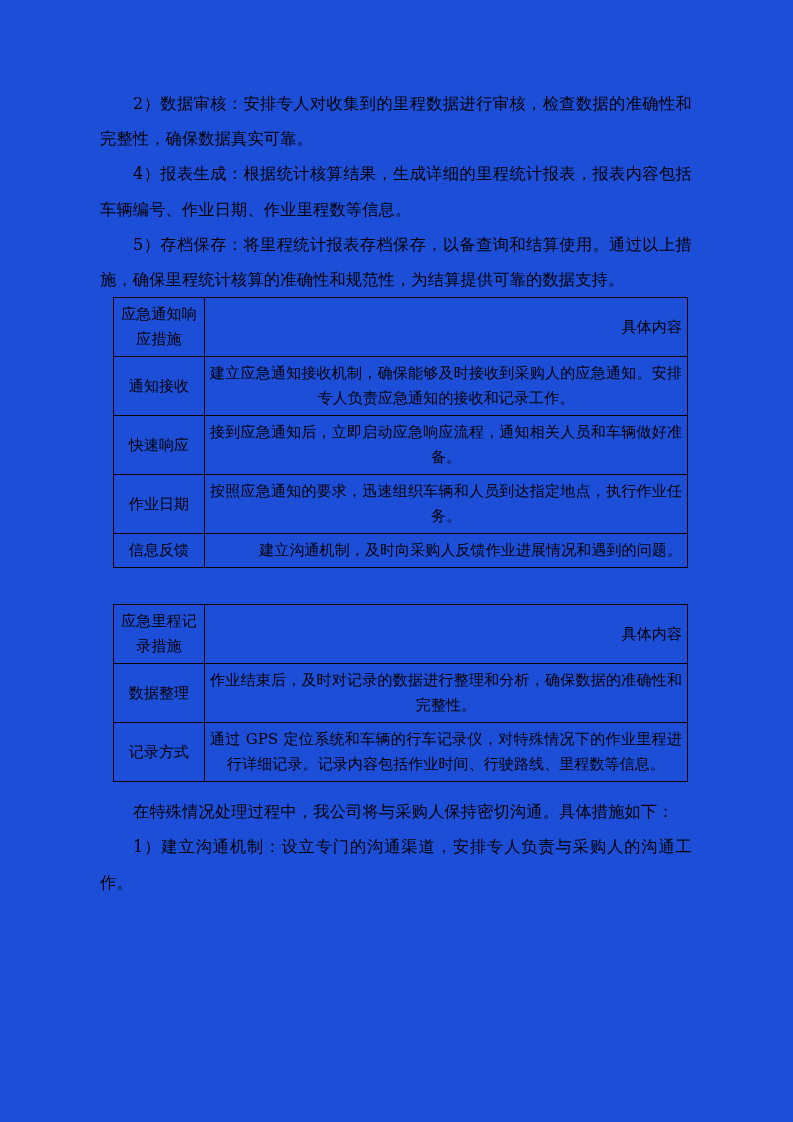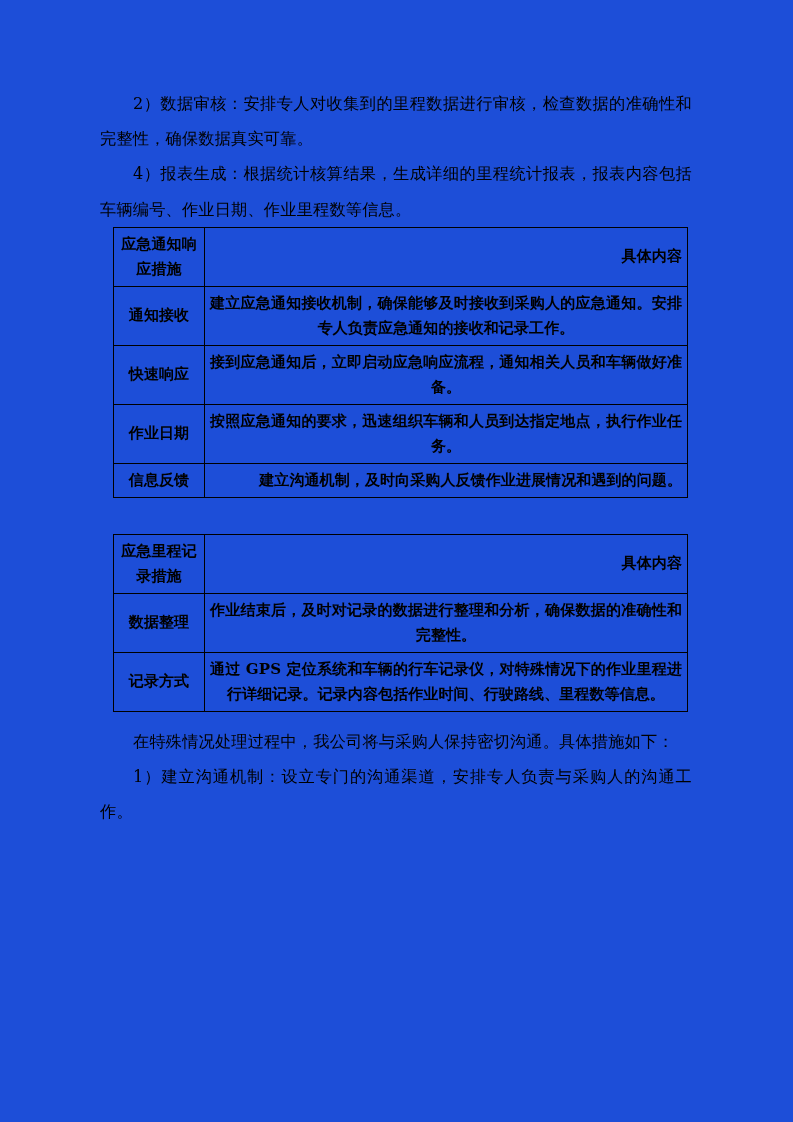--- a/index.html
+++ b/index.html
@@ -64,40 +64,40 @@
     width: 483px;
     text-align: right;
   }
   table.doc-table td.cell-justify {
     text-align: justify;
     text-justify: inter-ideograph;
     text-align-last: center;
   }
   .table-wrap {
     margin-left: 13px;
-    font-weight: bold;
   }
   .spacer-between-tables {
     height: 36px;
   }
   .spacer-after-table {
     height: 12px;
   }
   .spacer-after-heading {
     height: 0px;
   }
 </style>
 </head>
 <body>
 
 <div class="page">
   <div class="content">
 
     <p class="body-text indent">2）数据审核：安排专人对收集到的里程数据进行审核，检查数据的准确性和完整性，确保数据真实可靠。</p>
     <p class="body-text indent">4）报表生成：根据统计核算结果，生成详细的里程统计报表，报表内容包括车辆编号、作业日期、作业里程数等信息。</p>
+    <p class="body-text indent">5）存档保存：将里程统计报表存档保存，以备查询和结算使用。通过以上措施，确保里程统计核算的准确性和规范性，为结算提供可靠的数据支持。</p>
 
 
     <div class="spacer-after-heading"></div>
 
     <div class="table-wrap">
       <table class="doc-table">
         <tbody>
           <tr>
             <td class="col-label" style="height:55px;">应急通知响应措施</td>
             <td class="col-content">具体内容</td>

